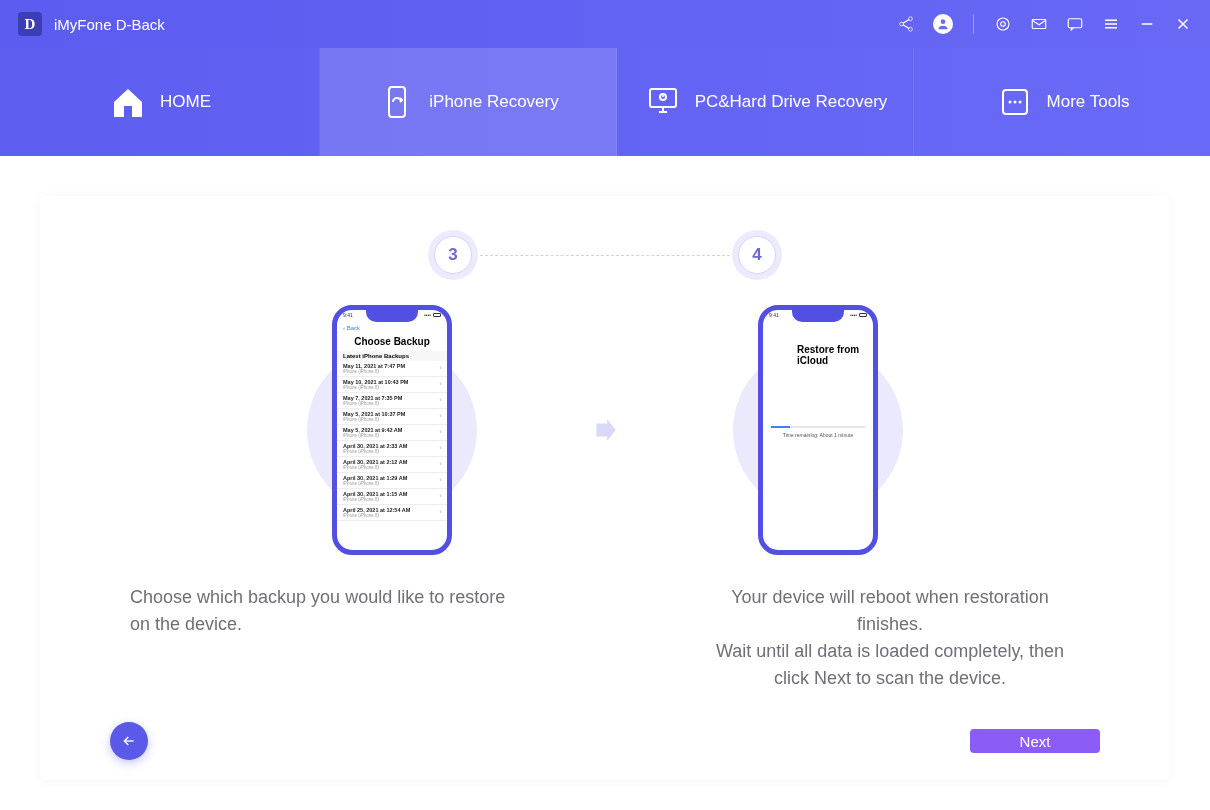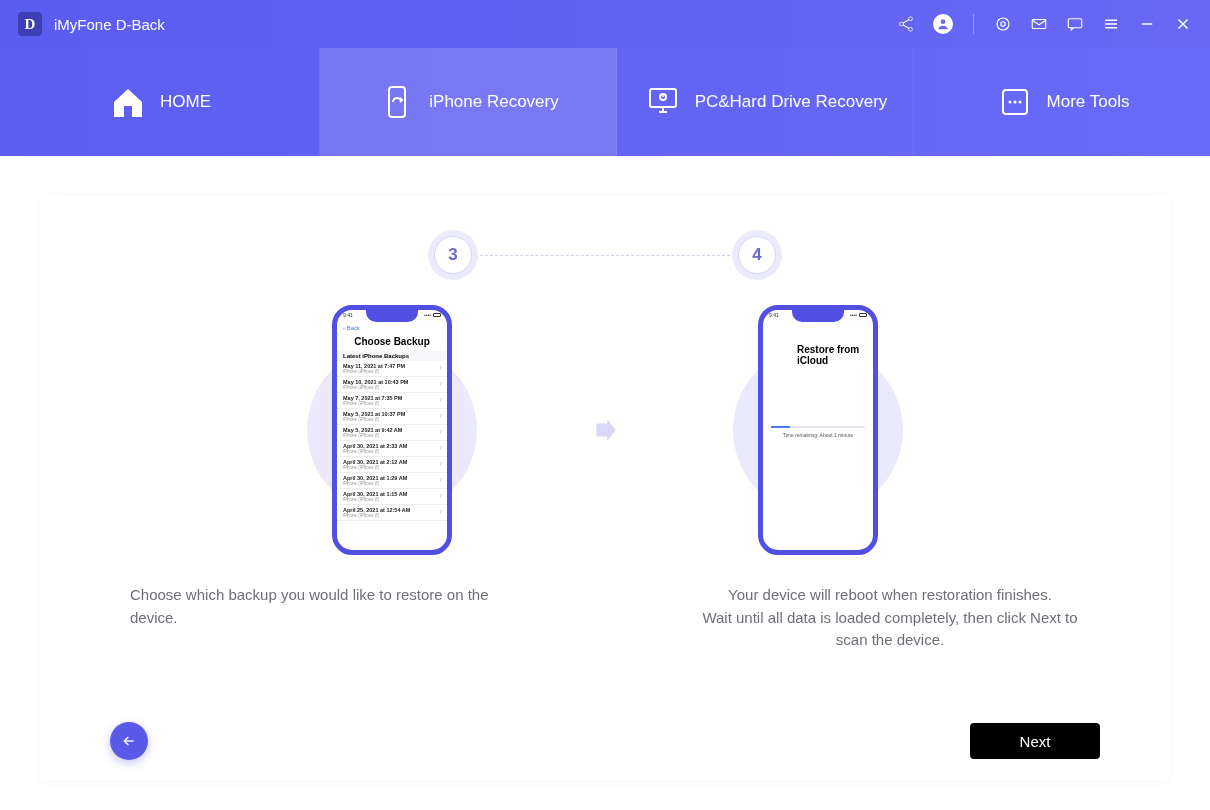--- a/index.html
+++ b/index.html
@@ -55,28 +55,28 @@
 .phone .row .t2 { font-size: 4.5px; color: #9a9a9a; }
 .phone .row::after { content: "›"; position: absolute; right: 5px; top: 2px; font-size: 8px; color: #bbb; }
 .phone .progress { margin: 60px 8px 4px; height: 2px; background: #e5e5f0; position: relative; }
 .phone .progress .bar { position: absolute; left:0; top:0; height:100%; width: 20%; background: #4a7cf0; }
 .phone .time-remain { font-size: 5px; text-align: center; color: #555; }
 
 .arrow-mid { width: 26px; height: 26px; display: flex; align-items: center; justify-content: center; }
 .arrow-mid svg { width: 26px; height: 26px; fill: #d9d8f7; }
 
 .descs-row { display: flex; justify-content: space-between; margin-top: 24px; gap: 60px; padding: 0 20px;}
-.desc { color: #6f6f78; font-size: 15px; line-height: 1.5; }
+.desc { color: #6f6f78; font-size: 18px; line-height: 1.5; }
 .desc.left { width: 380px; }
 .desc.right { width: 380px; text-align: center; }
 
 .footer-row { position: absolute; bottom: 20px; left: 70px; right: 70px; display: flex; justify-content: space-between; align-items: center; }
 .back-btn { width: 38px; height: 38px; border-radius: 50%; background: #5a59e8; display: flex; align-items: center; justify-content: center; cursor: pointer; box-shadow: 0 3px 10px rgba(90,89,232,0.35); }
 .back-btn svg { width: 16px; height: 16px; stroke: #fff; fill: none; stroke-width: 2; }
-.next-btn { width: 130px; height: 36px; background: #000000; color: #fff; border: none; border-radius: 4px; font-size: 15px; cursor: pointer; }
+.next-btn { width: 130px; height: 24px; background: #8b5cf6; color: #fff; border: none; border-radius: 4px; font-size: 15px; cursor: pointer; }
 </style>
 </head>
 <body>
 
 <div class="app">
 
   <div class="titlebar">
     <div class="logo">D</div>
     <div class="title">iMyFone D-Back</div>
     <div class="spacer"></div>

